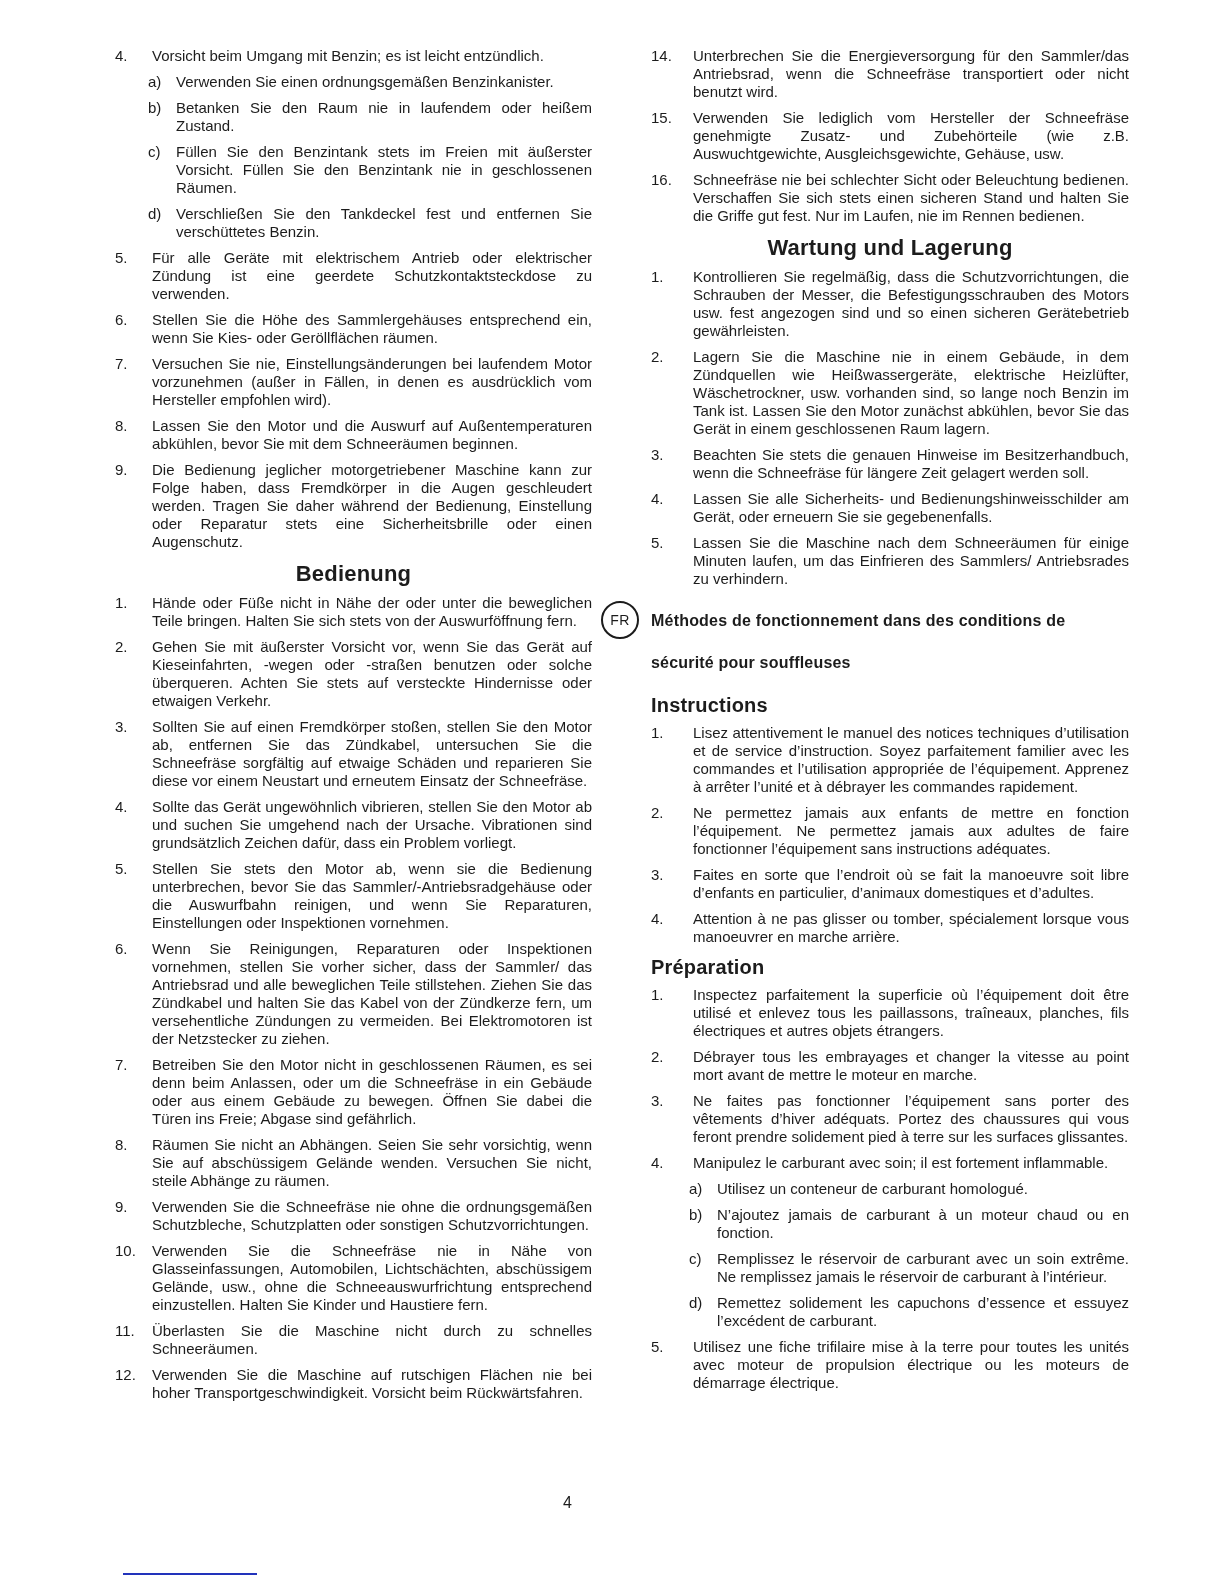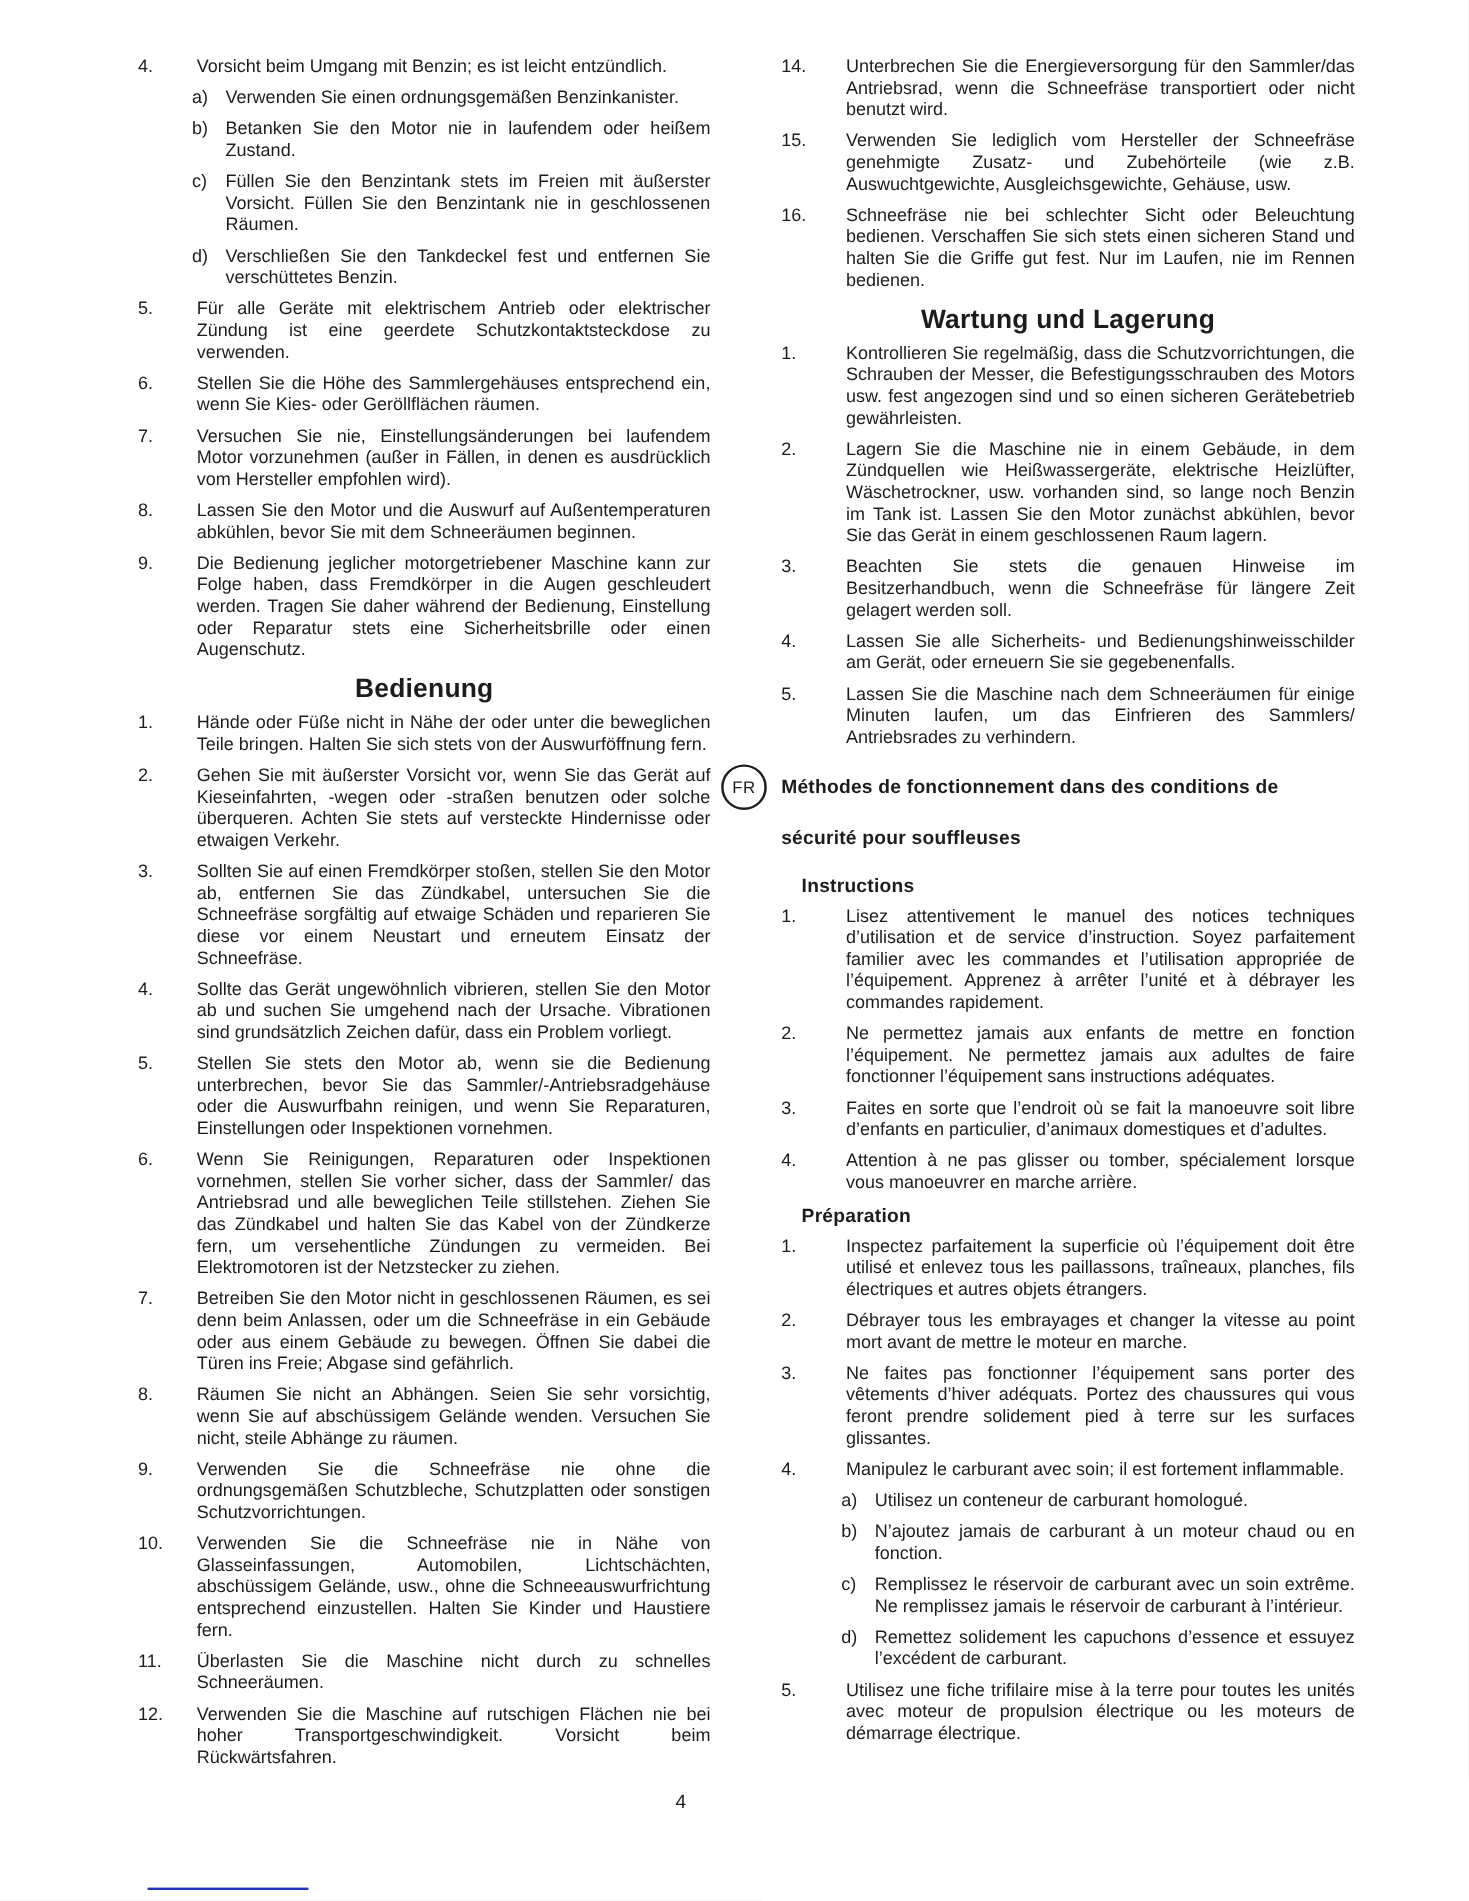--- a/index.html
+++ b/index.html
@@ -10,55 +10,55 @@
     font-family:"Liberation Sans","DejaVu Sans",sans-serif;
     color:#1c1c1c;
     overflow:hidden;
   }
   .col{position:absolute;top:47px;}
   .col-left{left:115px;width:477px;}
   .col-right{left:651px;width:478px;}
   .item{display:flex;margin-bottom:8px;font-size:15px;line-height:18px;}
   .col-left .num{flex:0 0 37px;}
   .col-right .num{flex:0 0 42px;}
-  .txt{flex:1;text-align:justify;margin-left:12px;}
+  .txt{flex:1;text-align:justify;}
   .sub{display:flex;margin-top:8px;}
   .slabel{flex:0 0 28px;margin-left:-4px;}
   .stxt{flex:1;text-align:justify;}
   h2{font-size:22px;font-weight:bold;margin:10px 0 7px 0;letter-spacing:0.2px;text-align:center;}
   .fr-head{position:relative;margin:12px 0 5px 0;}
   .fr-title{font-size:16px;font-weight:bold;line-height:42px;letter-spacing:0.2px;}
   .fr-badge{
     position:absolute;left:-50px;top:1px;
     width:34px;height:34px;border:2.5px solid #1c1c1c;border-radius:50%;
     display:flex;align-items:center;justify-content:center;
     font-size:14px;letter-spacing:0.5px;
   }
-  h3{font-size:16px;font-weight:bold;margin:10px 0 7px 17px;letter-spacing:0.2px;}
+  h3{font-size:20px;font-weight:bold;margin:10px 0 7px 0;letter-spacing:0.2px;}
   .page-number{position:absolute;left:563px;top:1494px;font-size:16px;}
   .footer-rule{position:absolute;left:123px;top:1573px;width:134px;height:2px;background:#2233bb;}
 </style>
 </head>
 <body>
 
 <div class="page">
 
   <div class="col col-left">
 
     <div class="item">
       <span class="num">4.</span>
       <div class="txt">
         <span>Vorsicht beim Umgang mit Benzin; es ist leicht entzündlich.</span>
         <div class="sub">
           <span class="slabel">a)</span>
           <span class="stxt">Verwenden Sie einen ordnungsgemäßen Benzinkanister.</span>
         </div>
         <div class="sub">
           <span class="slabel">b)</span>
-          <span class="stxt">Betanken Sie den Motor nie in laufendem oder heißem Zustand.</span>
+          <span class="stxt">Betanken Sie den Raum nie in laufendem oder heißem Zustand.</span>
         </div>
         <div class="sub">
           <span class="slabel">c)</span>
           <span class="stxt">Füllen Sie den Benzintank stets im Freien mit äußerster Vorsicht.  Füllen Sie den Benzintank nie in geschlossenen Räumen.</span>
         </div>
         <div class="sub">
           <span class="slabel">d)</span>
           <span class="stxt">Verschließen Sie den Tankdeckel fest und entfernen Sie verschüttetes Benzin.</span>
         </div>
       </div>

